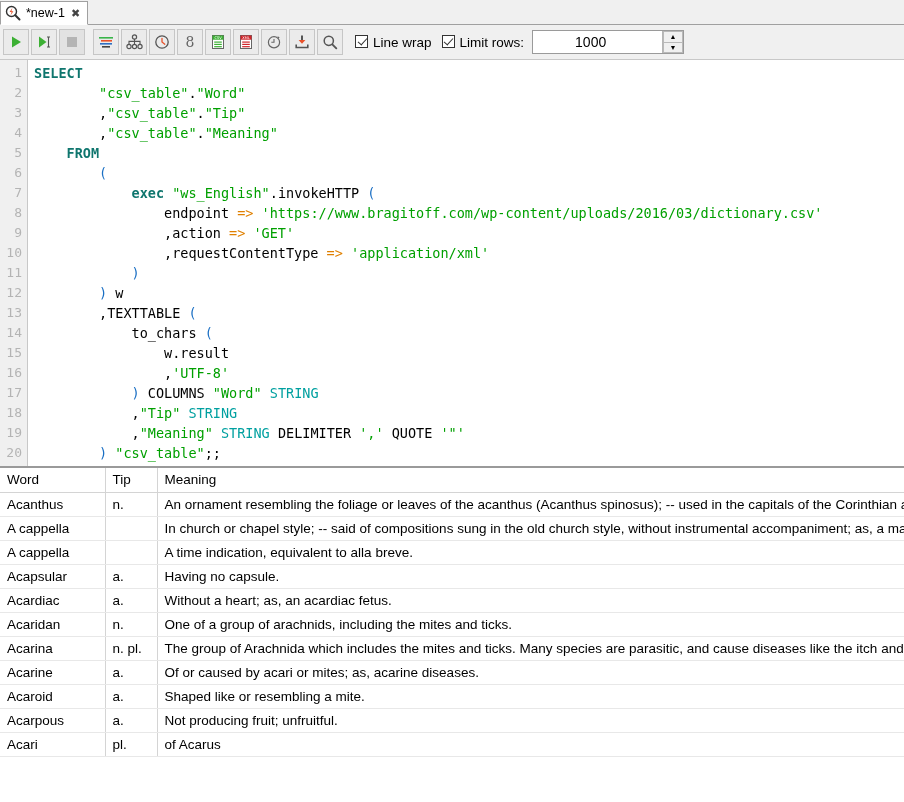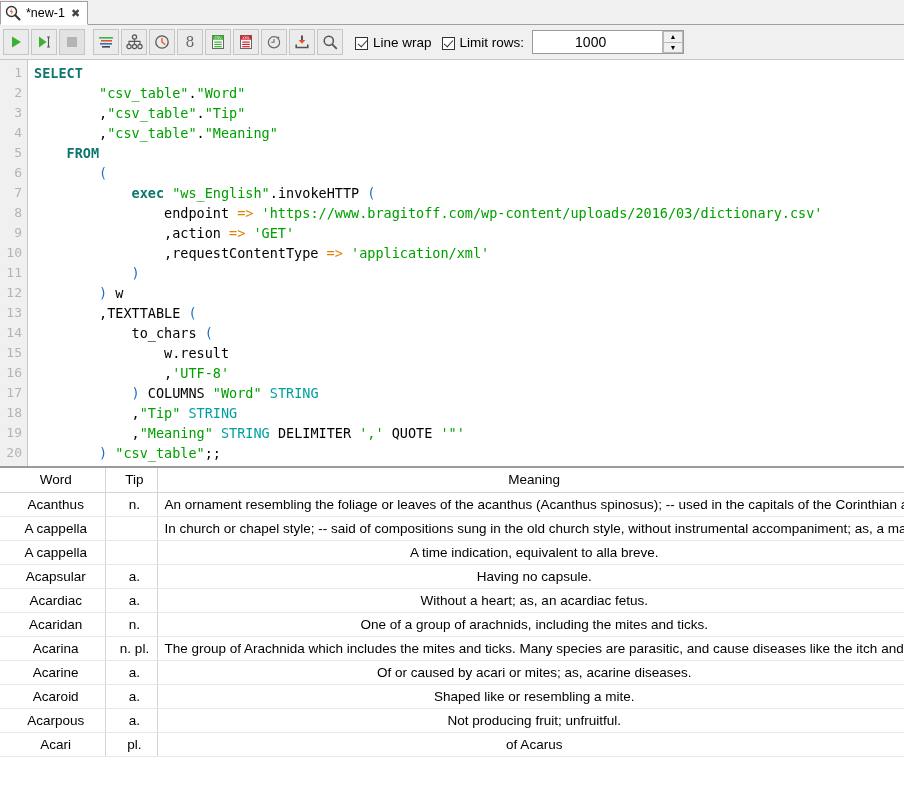--- a/index.html
+++ b/index.html
@@ -63,21 +63,21 @@
     margin-right: 2px;
     background: #ebebeb;
     border: 1px solid #c6c6c6;
     box-sizing: border-box;
     display: flex; align-items: center; justify-content: center;
   }
   .tbtn.disabled { background: #e2e2e2; }
   .tbsep { width: 6px; }
 
   .chkwrap {
-    display: flex; align-items: flex-end; gap: 5px;
+    display: flex; align-items: flex-start; gap: 5px;
     margin-left: 10px; font-size: 13px; color: #000;
   }
   .chkbox {
     width: 13px; height: 13px;
     border: 1px solid #333;
     background: #fff;
     box-sizing: border-box;
     display:flex; align-items:center; justify-content:center;
     position: relative;
   }
@@ -203,21 +203,21 @@
   table.grid {
     border-collapse: collapse;
     table-layout: fixed;
     width: 904px;
     font-size: 13.5px;
     color: #000;
   }
   table.grid th, table.grid td {
     border-right: 1px solid #d4d4d4;
     border-bottom: 1px solid #e8e8e8;
-    text-align: center;
+    text-align: left;
     font-weight: normal;
     padding: 0 0 0 7px;
     height: 24px;
     overflow: hidden;
     white-space: nowrap;
     box-sizing: border-box;
     font-size: 13.5px;
     vertical-align: middle;
   }
   table.grid th {

